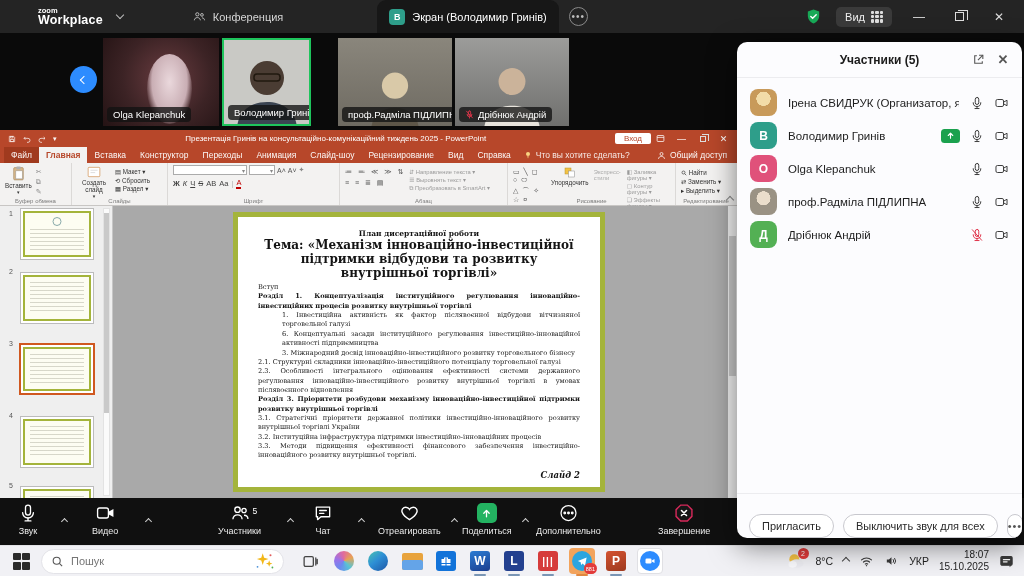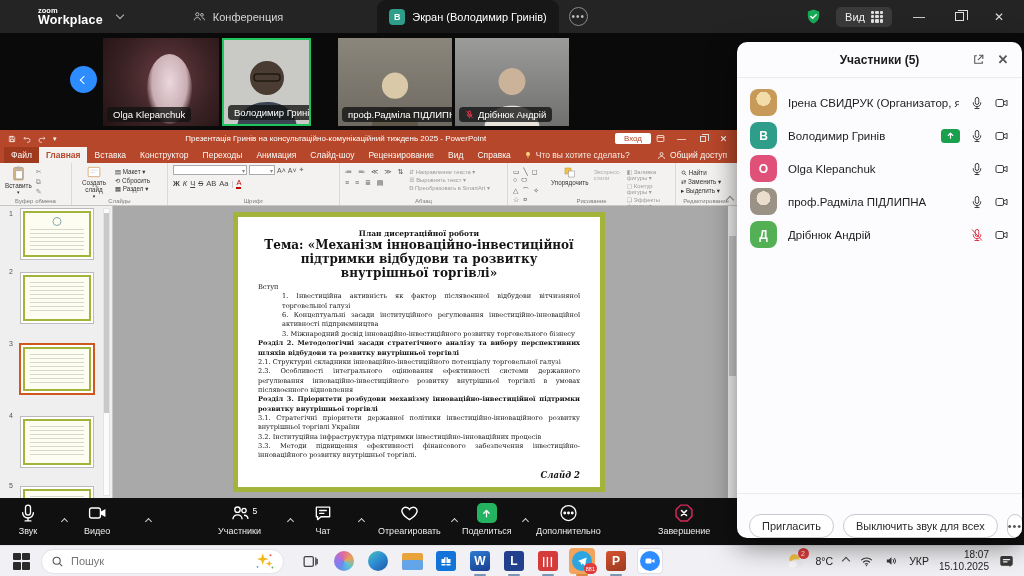--- a/index.html
+++ b/index.html
@@ -432,24 +432,24 @@
           </div>
         <div class="tscroll">
             <i></i>
           </div>
       </div>
       <div class="canvas">
         <div class="slide">
           <p class="s-title">План дисертаційної роботи</p>
           <p class="s-sub">Тема: «Механізм інноваційно-інвестиційної підтримки відбудови та розвитку внутрішньої торгівлі»</p>
           <p class="s-line">Вступ</p>
+          <p class="s-line b">Розділ 1. Концептуалізація інституційного регулювання інноваційно-інвестиційних процесів розвитку внутрішньої торгівлі</p>
           <p class="s-line num">1.  Інвестиційна активність як фактор післявоєнної відбудови вітчизняної торговельної галузі</p>
           <p class="s-line num">6.  Концептуальні засади інституційного регулювання інвестиційно-інноваційної активності підприємництва</p>
           <p class="s-line num">3.  Міжнародний досвід інноваційно-інвестиційного розвитку торговельного бізнесу</p>
-          <p class="s-line b">Розділ 2. Методологічні засади стратегічного аналізу та вибору перспективних шляхів відбудови та розвитку внутрішньої торгівлі</p>
           <p class="s-line">2.1. Структурні складники інноваційно-інвестиційного потенціалу торговельної галузі</p>
           <p class="s-line">2.3. Особливості інтегрального оцінювання ефективності системи державного регулювання інноваційно-інвестиційного розвитку внутрішньої торгівлі в умовах післявоєнного відновлення</p>
           <p class="s-line b">Розділ 3. Пріоритети розбудови механізму інноваційно-інвестиційної підтримки розвитку внутрішньої торгівлі</p>
           <p class="s-line">3.1. Стратегічні пріоритети державної політики інвестиційно-інноваційного розвитку внутрішньої торгівлі України</p>
           <p class="s-line">3.2. Інституційна інфраструктура підтримки інвестиційно-інноваційних процесів</p>
           <p class="s-line">3.3. Методи підвищення ефективності фінансового забезпечення інвестиційно-інноваційного розвитку внутрішньої торгівлі.</p>
           <p class="s-foot">Слайд 2</p>
         </div>
         <div class="cscroll">
             <i></i>
@@ -462,21 +462,21 @@
     <div class="zit" style="left:18px">
       <svg width="20" height="20" viewBox="0 0 24 24" fill="none" stroke="#fff" stroke-width="1.6" stroke-linecap="round">
           <rect x="9" y="2.5" width="6" height="12" rx="3"></rect>
           <path d="M5.5 11.5a6.5 6.5 0 0 0 13 0"></path>
           <path d="M12 18v3.5M8.5 21.5h7"></path>
         </svg>
       <span class="lbl">Звук</span>
     </div>
     <span class="zchev" style="left:62px"><span class="chev up"></span></span>
 
-    <div class="zit" style="left:84px">
+    <div class="zit" style="left:92px">
       <svg width="21" height="20" viewBox="0 0 24 24" fill="none" stroke="#fff" stroke-width="1.6">
           <rect x="2.5" y="6" width="13" height="12" rx="2.5"></rect>
           <path d="M15.5 10.5l6-3.2v9.4l-6-3.2z" fill="#fff" stroke="none"></path>
         </svg>
       <span class="lbl">Видео</span>
     </div>
     <span class="zchev" style="left:146px"><span class="chev up"></span></span>
 
     <div class="zit" style="left:218px">
       <div style="position:relative">

